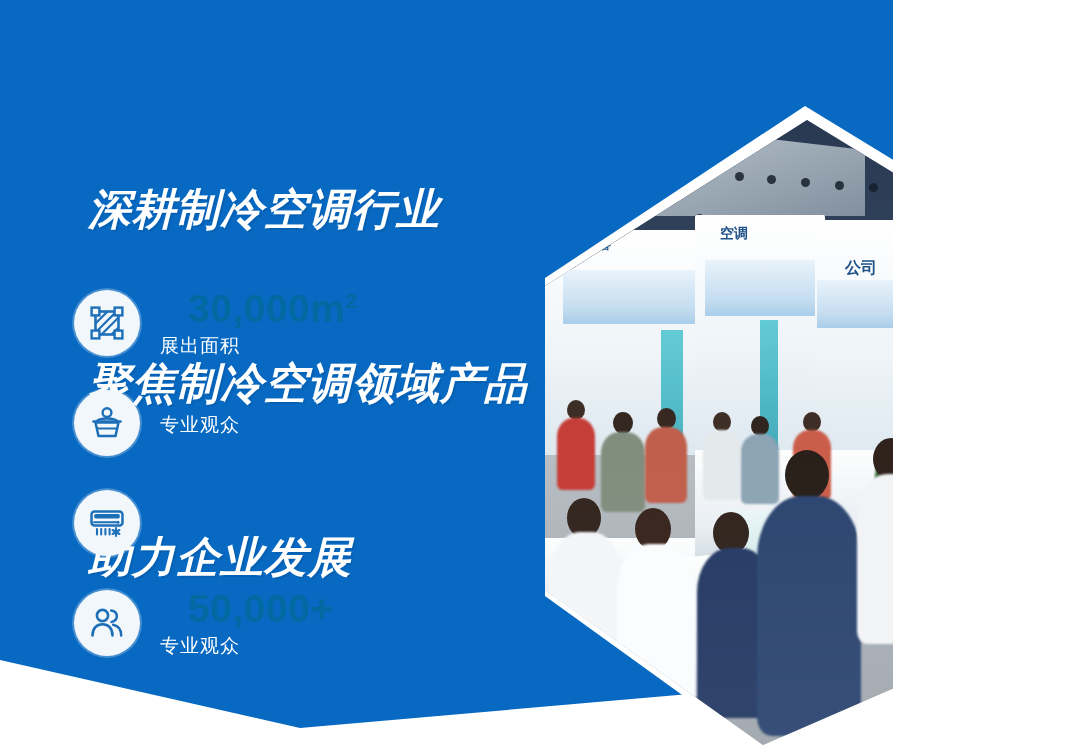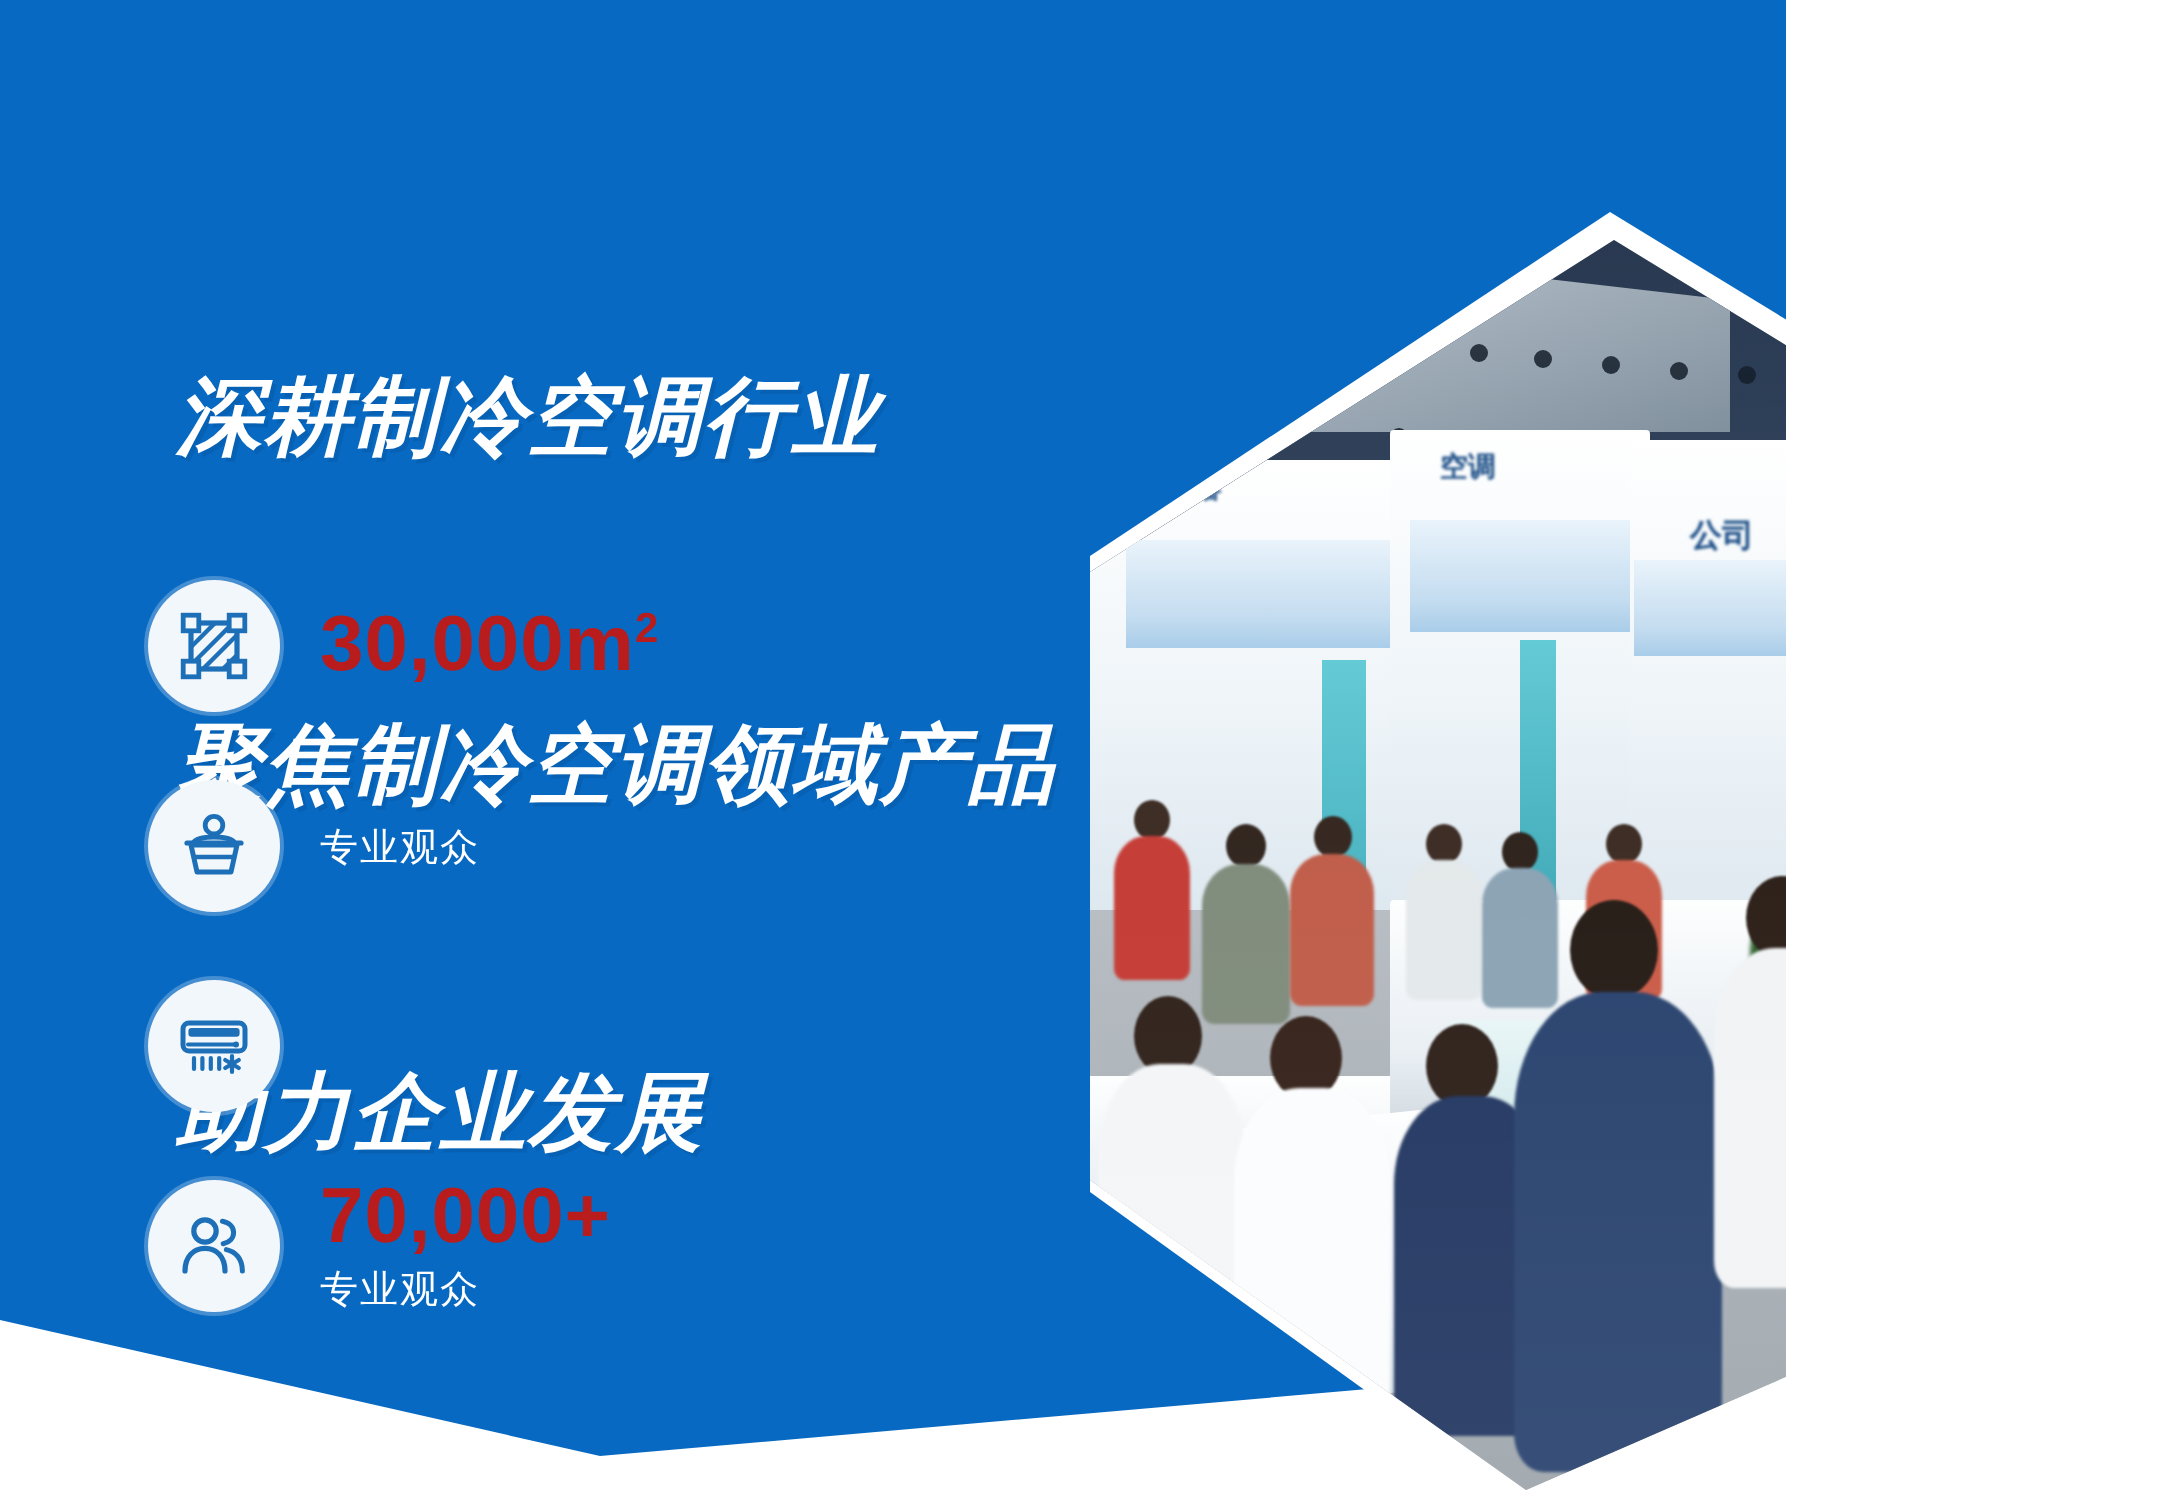--- a/index.html
+++ b/index.html
@@ -68,26 +68,27 @@
     background: #f2f7fb;
     display: flex;
     align-items: center;
     justify-content: center;
     flex: 0 0 auto;
     box-shadow: 0 0 0 2px rgba(255,255,255,0.25);
   }
   .stat-badge svg { display: block; }
   .stat-text { display: flex; flex-direction: column; justify-content: center; }
   .stat-value {
-    color: #b91c1c;
+    color: #0369a1;
     font-size: 39px;
     font-weight: 800;
     line-height: 42px;
     letter-spacing: 0.5px;
     white-space: nowrap;
+    margin-left: 28px;
   }
   .stat-value .sup {
     font-size: 21px;
     vertical-align: super;
     line-height: 0;
     font-weight: 800;
   }
   .stat-label {
     color: #ffffff;
     font-size: 19px;
@@ -248,20 +249,21 @@
           <rect x="4.6" y="4.6" width="7.8" height="7.8" fill="#f2f7fb" stroke="#1d6fb8" stroke-width="2.4"></rect>
           <rect x="27.6" y="4.6" width="7.8" height="7.8" fill="#f2f7fb" stroke="#1d6fb8" stroke-width="2.4"></rect>
           <rect x="4.6" y="27.6" width="7.8" height="7.8" fill="#f2f7fb" stroke="#1d6fb8" stroke-width="2.4"></rect>
           <rect x="27.6" y="27.6" width="7.8" height="7.8" fill="#f2f7fb" stroke="#1d6fb8" stroke-width="2.4"></rect>
         </svg>
       </div>
       <div class="stat-text">
         <div class="stat-value">
           <span>30,000m</span><span class="sup">2</span>
         </div>
+        <div class="stat-label">展出面积</div>
       </div>
     </div>
 
     <div class="stat-row">
       <div class="stat-badge">
         <svg width="40" height="40" viewBox="0 0 40 40" aria-hidden="true">
           <circle cx="20" cy="9.6" r="4.4" fill="none" stroke="#1d6fb8" stroke-width="2.4"></circle>
           <path d="M6.5 18.5 H33.5" fill="none" stroke="#1d6fb8" stroke-width="2.6" stroke-linecap="round"></path>
           <path d="M9.5 18.5 C12 14.5 28 14.5 30.5 18.5" fill="none" stroke="#1d6fb8" stroke-width="2.4" stroke-linejoin="round"></path>
           <path d="M8.5 19.5 L11.5 33 H28.5 L31.5 19.5 Z" fill="none" stroke="#1d6fb8" stroke-width="2.5" stroke-linejoin="round"></path>
@@ -299,21 +301,21 @@
       <div class="stat-badge">
         <svg width="40" height="40" viewBox="0 0 40 40" aria-hidden="true">
           <circle cx="15.5" cy="12.5" r="5.6" fill="none" stroke="#1d6fb8" stroke-width="2.6"></circle>
           <path d="M5.5 32.5 C5.5 25.2 9.8 21.2 15.5 21.2 C21.2 21.2 25.5 25.2 25.5 32.5" fill="none" stroke="#1d6fb8" stroke-width="2.6" stroke-linecap="round"></path>
           <path d="M24.2 7.6 C27.6 8.2 29.8 10.4 29.8 13.3 C29.8 16.1 27.8 18.2 24.6 18.9" fill="none" stroke="#1d6fb8" stroke-width="2.5" stroke-linecap="round"></path>
           <path d="M26.2 21.8 C31 22.8 34.2 26.6 34.2 32.5" fill="none" stroke="#1d6fb8" stroke-width="2.5" stroke-linecap="round"></path>
         </svg>
       </div>
       <div class="stat-text">
         <div class="stat-value">
-          <span>70,000+</span><span class="sup"></span>
+          <span>50,000+</span><span class="sup"></span>
         </div>
         <div class="stat-label">专业观众</div>
       </div>
     </div>
 
   </div>
 
   <div class="photo-hex-border"></div>
 
   <div class="photo-hex">

